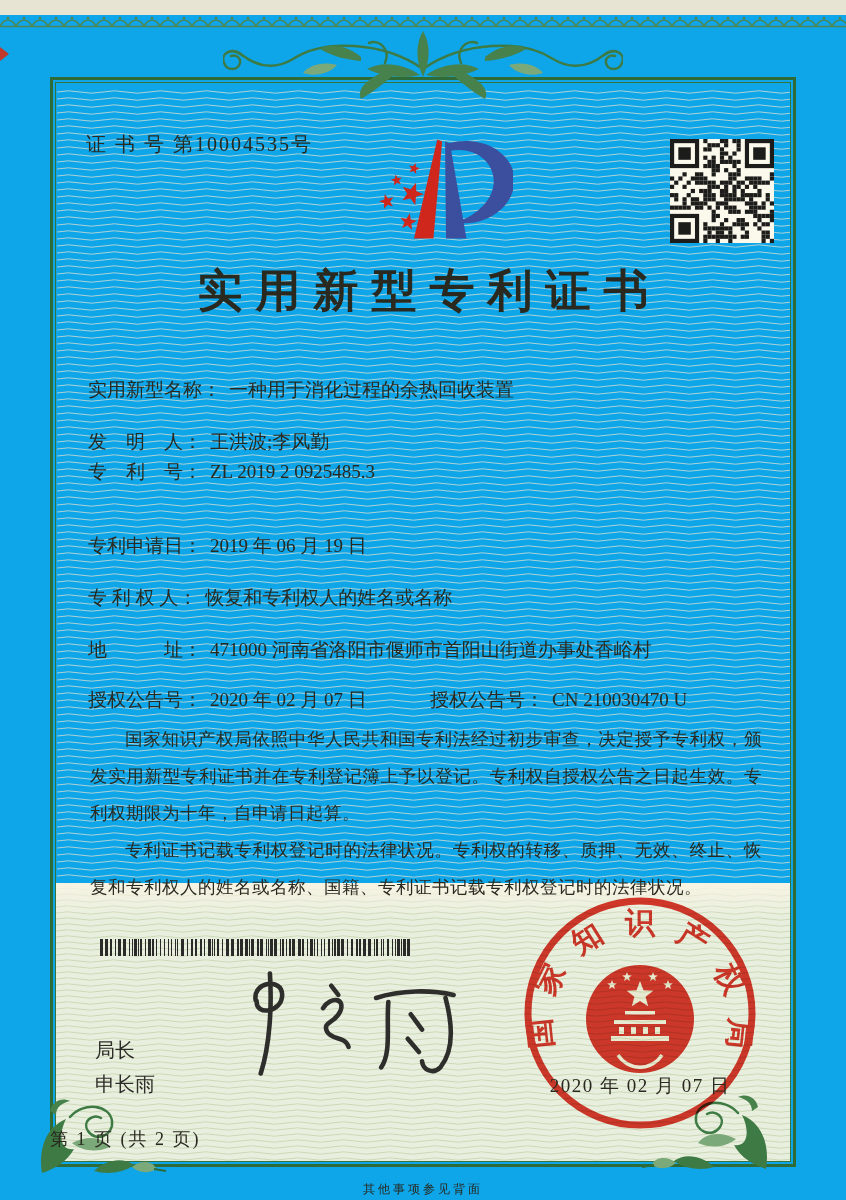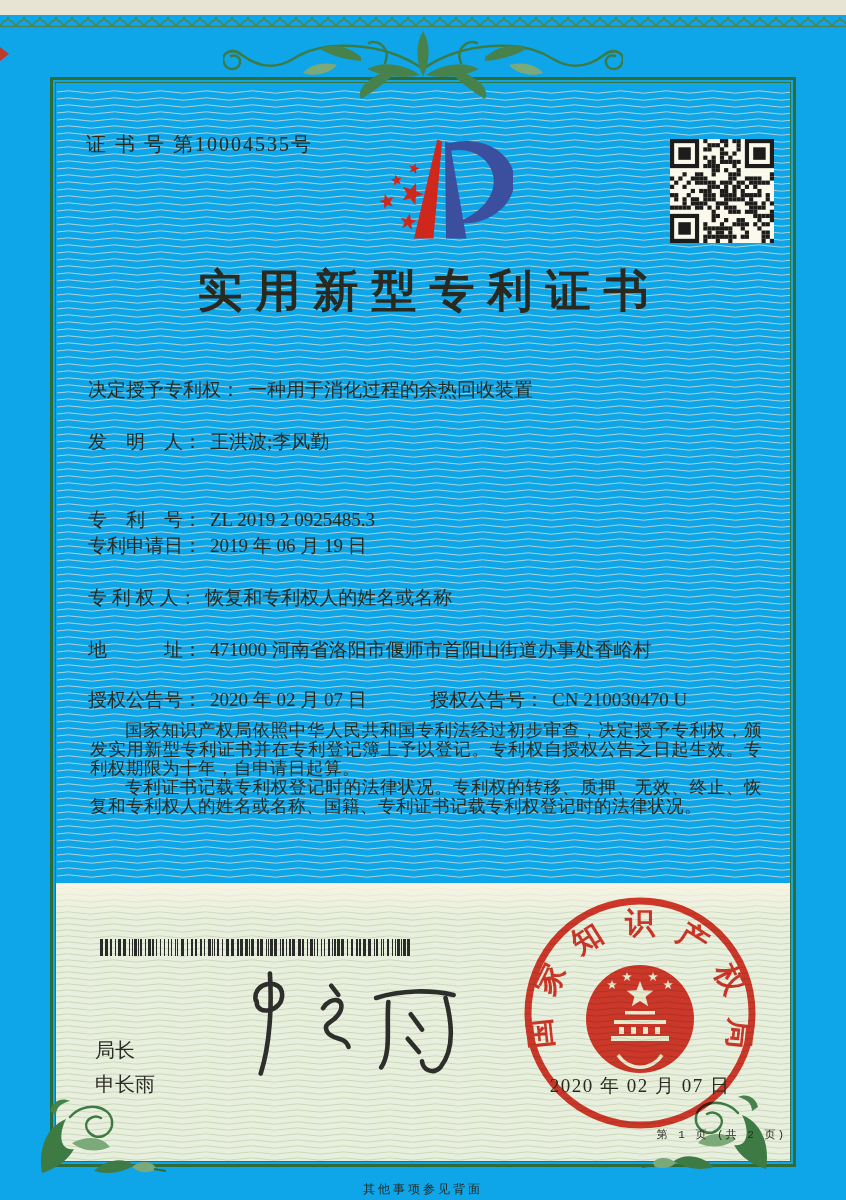--- a/index.html
+++ b/index.html
@@ -35,40 +35,40 @@
 
   
   .cert-no{position:absolute; left:86px; top:116px; font-size:20px; letter-spacing:2px; z-index:5;}
   .logo{position:absolute; left:348px; top:114px; z-index:5;}
   .qr{position:absolute; left:670px; top:124px; z-index:5;}
   .title{position:absolute; left:50px; right:50px; top:246px; text-align:center;
          font-size:45px; font-weight:bold; letter-spacing:13px; z-index:5; text-indent:13px;}
 
   .field-row{position:absolute; left:88px; font-size:19px; white-space:nowrap; z-index:5;}
   .field-row .value{margin-left:8px;}
-  .r1{top:362px;} .r2{top:414px;} .r3{top:492px;} .r4{top:518px;}
+  .r1{top:362px;} .r2{top:414px;} .r3{top:444px;} .r4{top:518px;}
   .r5{top:570px;} .r6{top:622px;} .r7{top:672px;}
   .grant-no{position:absolute; left:342px; top:0;}
 
   .paragraphs{position:absolute; left:90px; top:706px; width:672px; z-index:5;
-    font-size:17.5px; line-height:19px; letter-spacing:.5px; text-align:justify;}
+    font-size:17.5px; line-height:37px; letter-spacing:.5px; text-align:justify;}
   .paragraphs p{margin:0; text-indent:2em;}
 
   .barcode{position:absolute; left:100px; top:924px; z-index:5;}
 
   .director{position:absolute; left:95px; top:1018px; z-index:5;
     font-family:"Liberation Sans","DejaVu Sans",sans-serif; font-size:20px; line-height:34px; color:#2c2c28;}
   .signature{position:absolute; left:225px; top:952px; z-index:5; opacity:.92;}
 
   .seal{position:absolute; left:510px; top:868px; z-index:4; mix-blend-mode:multiply; opacity:.95;}
   .seal-date{position:absolute; left:512px; top:1058px; width:256px; text-align:center;
     font-size:19px; letter-spacing:1.5px; z-index:6;}
 
-  .page-info{position:absolute; left:50px; right:60px; top:1112px; text-align:right;
-    font-size:11px; letter-spacing:2px; z-index:5;font-family:Liberation Mono, monospace;}
+  .page-info{position:absolute; left:50px; right:60px; top:1112px; text-align:left;
+    font-size:18px; letter-spacing:2px; z-index:5;}
   .back-note{position:absolute; left:0; right:0; top:1166px; text-align:center;
     font-size:12px; letter-spacing:3px; z-index:5;}
 </style>
 </head>
 <body>
 
 <div class="page">
 
   <svg class="top-lace" id="lace" width="846" height="13" viewBox="0 0 846 13">
       <path d="M0,11.5 H846" stroke="#4f8653" stroke-width="1.5" fill="none"></path>
@@ -637,21 +637,21 @@
       <rect x="76" y="4" width="20" height="20" fill="#fbf8ec"></rect>
       <rect x="80" y="8" width="12" height="12" fill="#1c1c1a"></rect>
       <rect x="0" y="72" width="28" height="28" fill="#1c1c1a"></rect>
       <rect x="4" y="76" width="20" height="20" fill="#fbf8ec"></rect>
       <rect x="8" y="80" width="12" height="12" fill="#1c1c1a"></rect>
     </svg>
 
   <div class="title">实用新型专利证书</div>
 
   <div class="field-row r1">
-    <span class="label">决定授予专利权：</span><span class="value">一种用于消化过程的余热回收装置</span>
+    <span class="label">实用新型名称：</span><span class="value">一种用于消化过程的余热回收装置</span>
   </div>
   <div class="field-row r2">
     <span class="label">发　明　人：</span><span class="value">王洪波;李风勤</span>
   </div>
   <div class="field-row r3">
     <span class="label">专　利　号：</span><span class="value">ZL 2019 2 0925485.3</span>
   </div>
   <div class="field-row r4">
     <span class="label">专利申请日：</span><span class="value">2019 年 06 月 19 日</span>
   </div>

